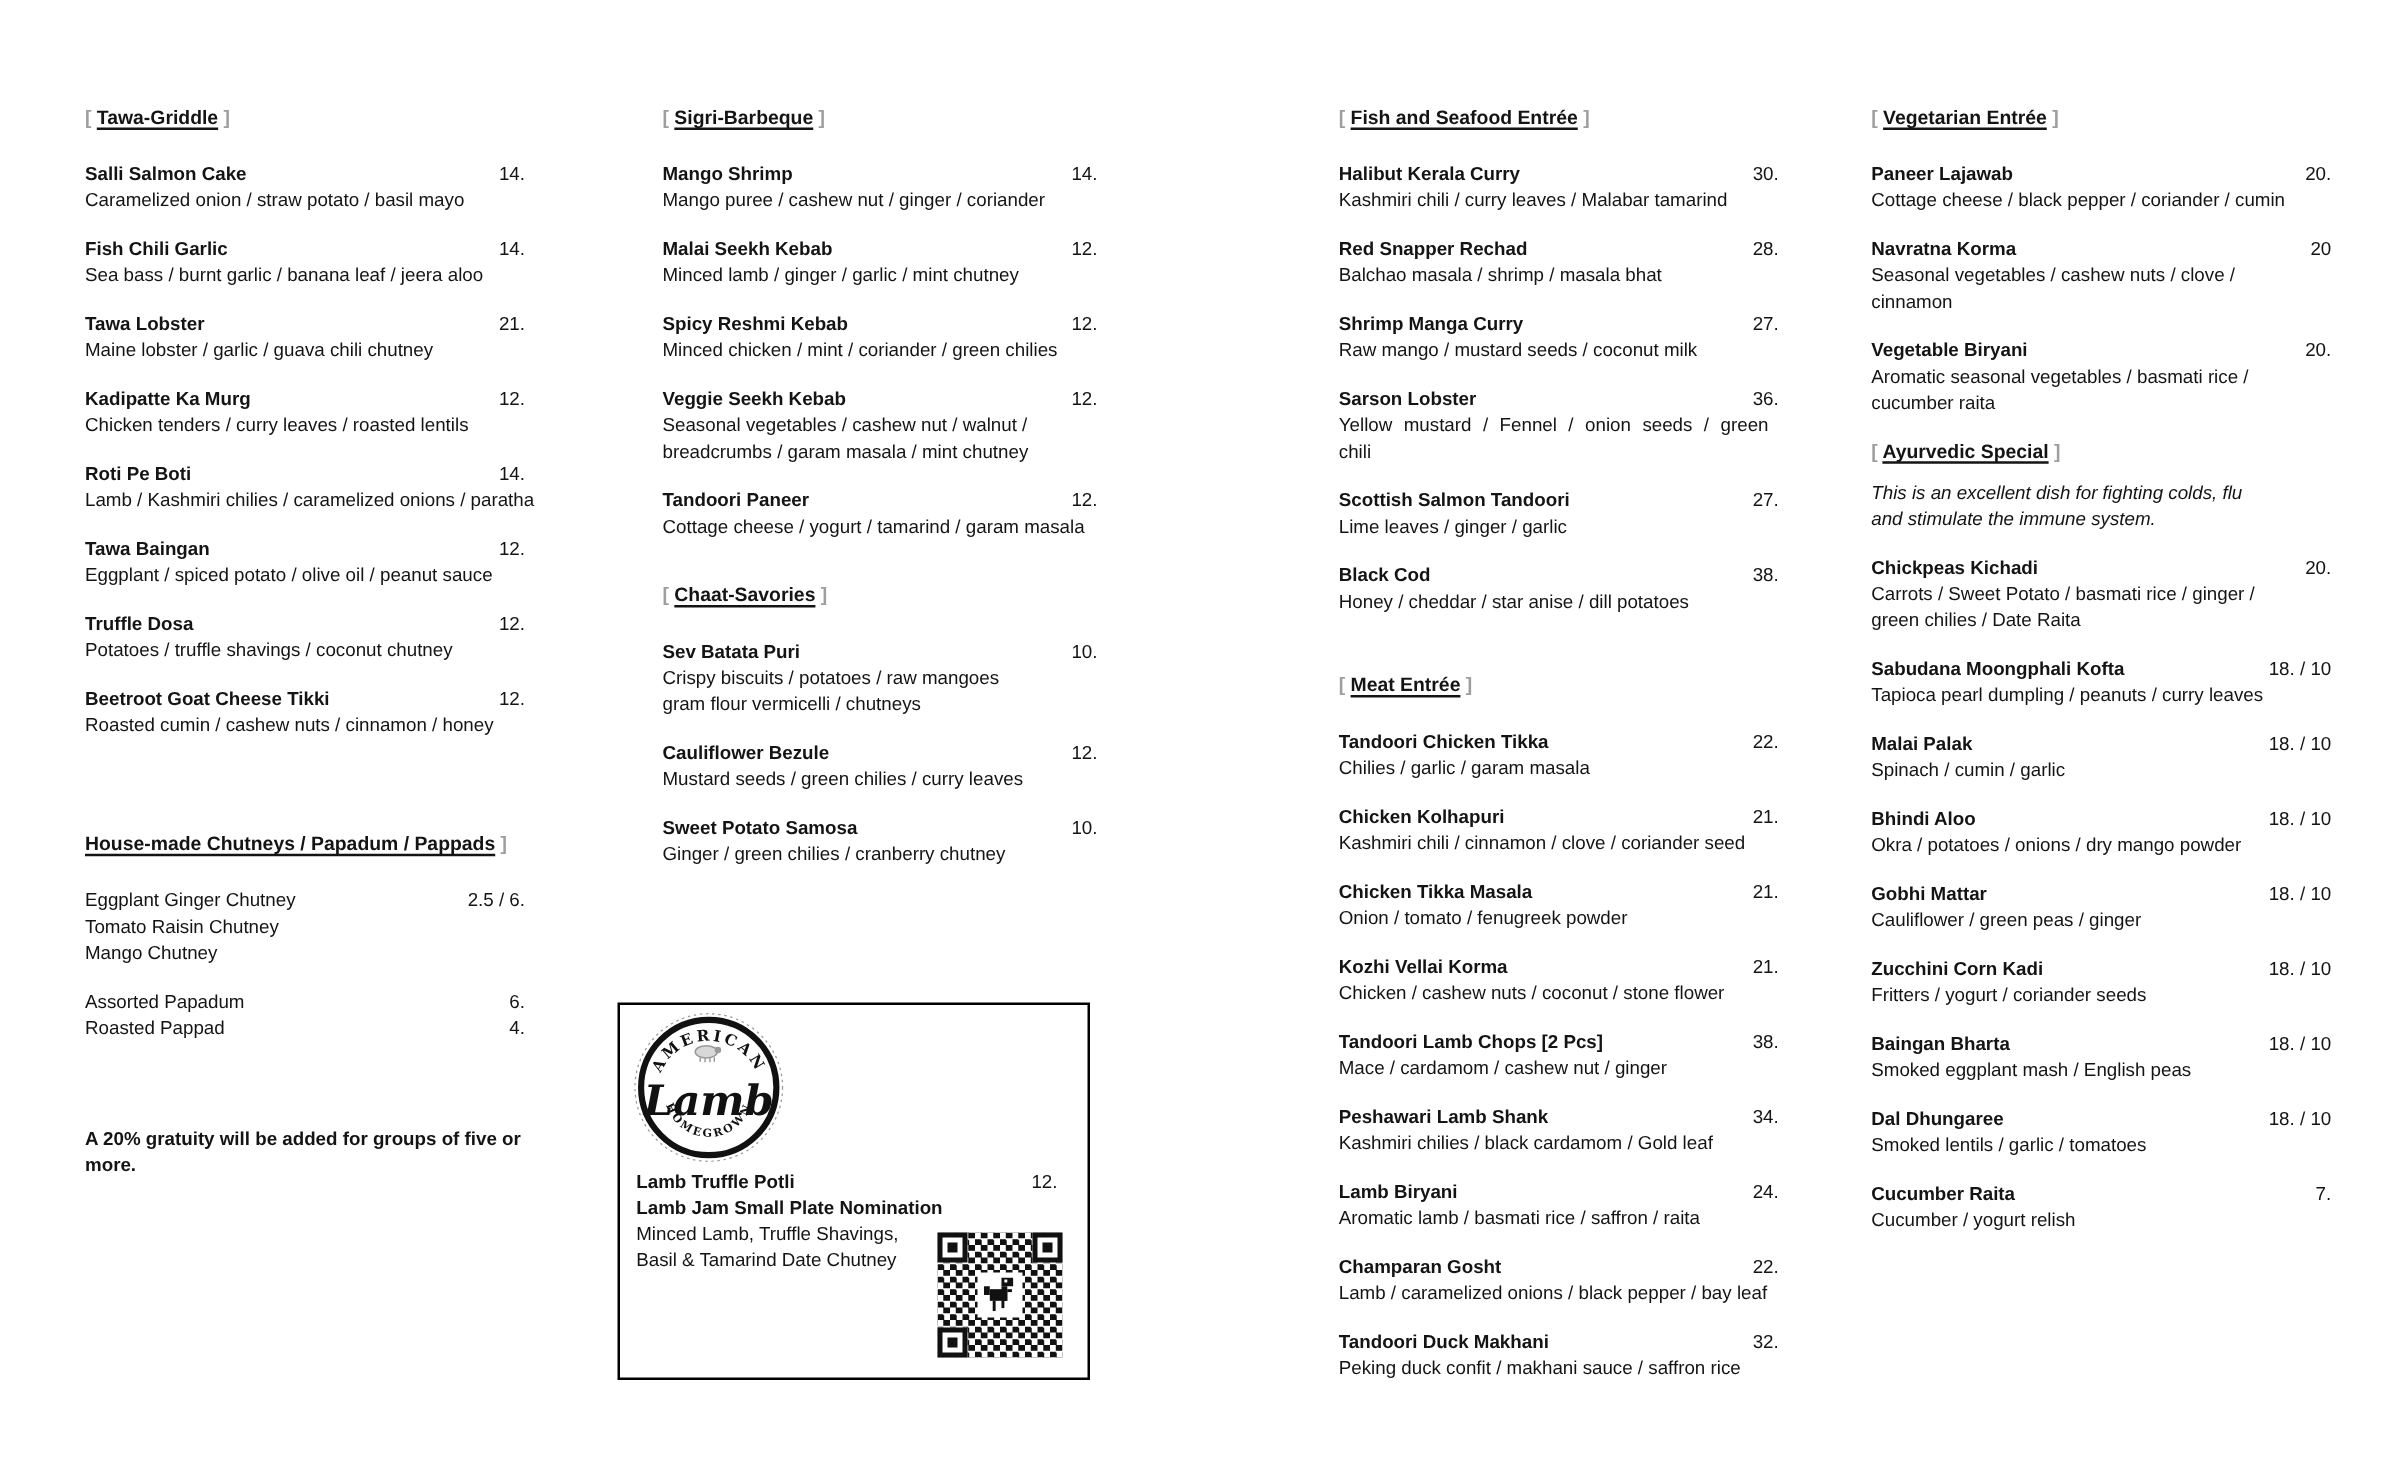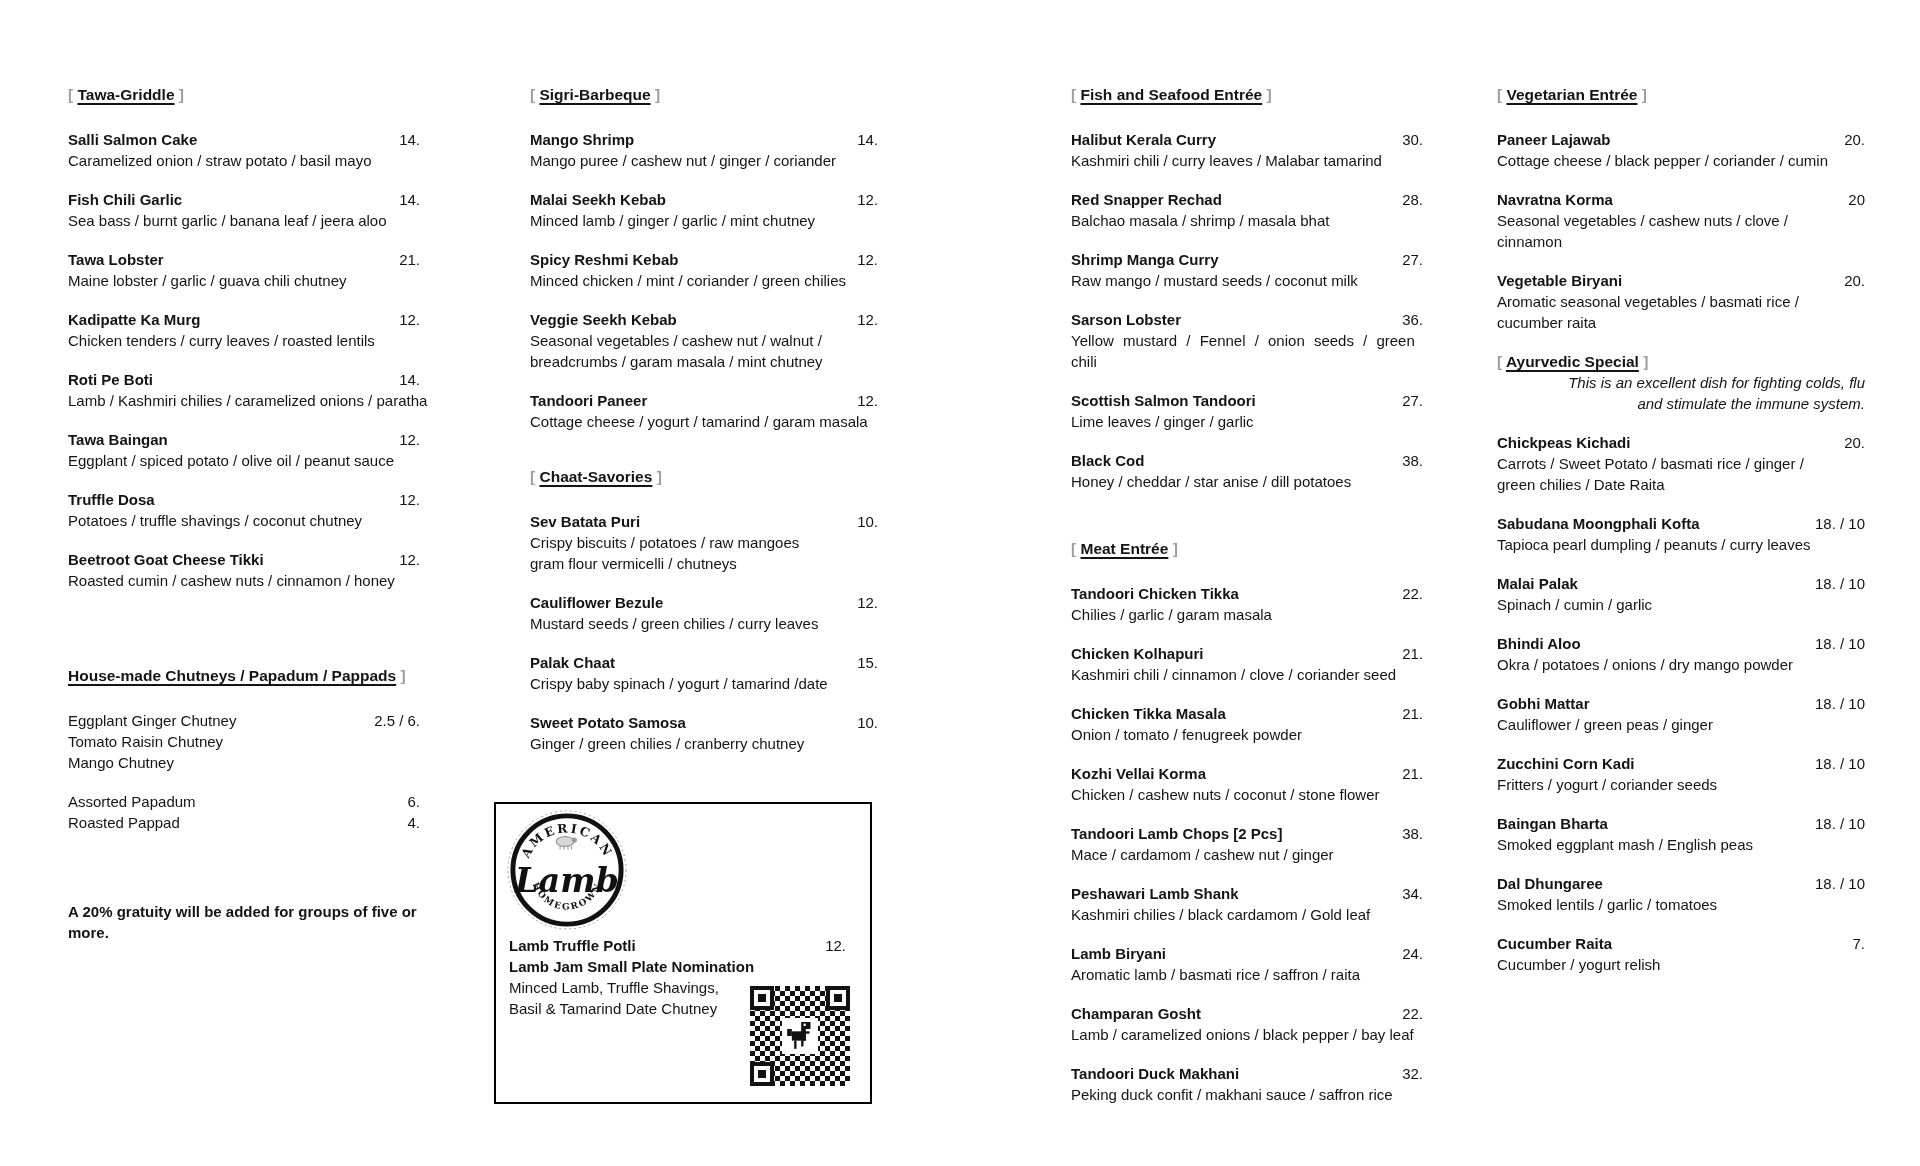--- a/index.html
+++ b/index.html
@@ -4,25 +4,25 @@
 <style>
   html,body{margin:0;padding:0;background:#fff;}
   .sheet{position:relative;width:1920px;height:1166px;background:#ffffff;overflow:hidden;
          font-family:"Liberation Sans",sans-serif;font-size:15px;line-height:21px;color:#141414;}
   .col{position:absolute;top:84px;}
   #col-0{left:68px;width:352px;}
   #col-1{left:530px;width:348px;}
   #col-2{left:1071px;width:352px;}
   #col-3{left:1497px;width:368px;}
   .sec-header{font-weight:700;font-size:15.5px;margin-bottom:24px;white-space:nowrap;}
-  .sec-header.tight{margin-bottom:0;}
+  .sec-header.tight{margin-bottom:12px;}
   .sec-label{text-decoration:underline;text-underline-offset:3px;text-decoration-thickness:1.5px;}
   .bracket{color:#9e9e9e;font-weight:700;}
   .sec-note{font-style:italic;margin-bottom:18px;}
-  .sec-note div{white-space:nowrap;text-align:right;}
+  .sec-note div{white-space:nowrap;}
   .item{margin-bottom:18px;}
   .row{display:flex;justify-content:space-between;align-items:baseline;text-align:center;}
   .name{font-weight:700;white-space:nowrap;}
   .plain{white-space:nowrap;}
   .price{white-space:nowrap;margin-left:6px;}
   .desc{white-space:nowrap;}
   .desc.stretch{word-spacing:5px;}
   .spacer{width:100%;}
   .gratuity{font-weight:700;}
   .gratuity div{white-space:nowrap;}
@@ -187,27 +187,20 @@
       </div>
       <div class="item">
         <div class="row">
           <span class="name">Cauliflower Bezule</span>
           <span class="price">12.</span>
         </div>
         <div class="desc">Mustard seeds / green chilies / curry leaves</div>
       </div>
       <div class="item">
         <div class="row">
-          <span class="name">Palak Chaat</span>
-          <span class="price">15.</span>
-        </div>
-        <div class="desc">Crispy baby spinach / yogurt / tamarind /date</div>
-      </div>
-      <div class="item">
-        <div class="row">
           <span class="name">Sweet Potato Samosa</span>
           <span class="price">10.</span>
         </div>
         <div class="desc">Ginger / green chilies / cranberry chutney</div>
       </div>
     </div>
   <div class="col" id="col-2">
       <div class="sec-header"><span class="bracket">[ </span><span class="sec-label">Fish and Seafood Entrée</span><span class="bracket"> ]</span></div>
       <div class="item">
         <div class="row">

